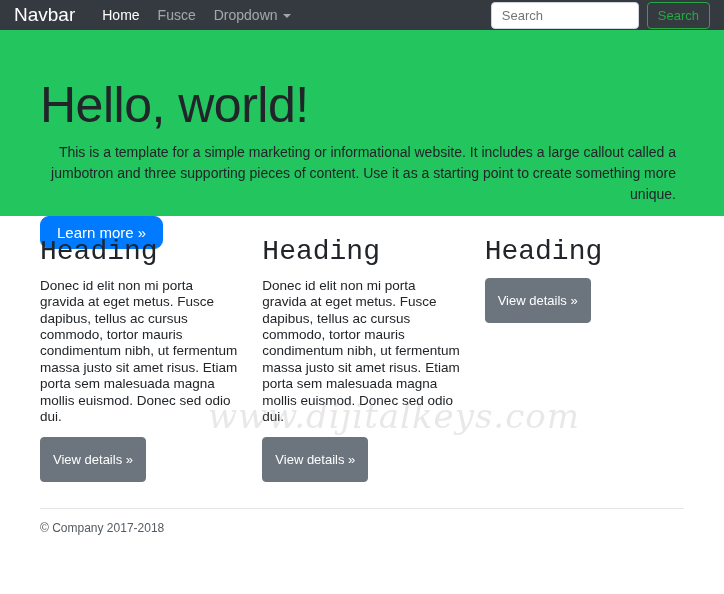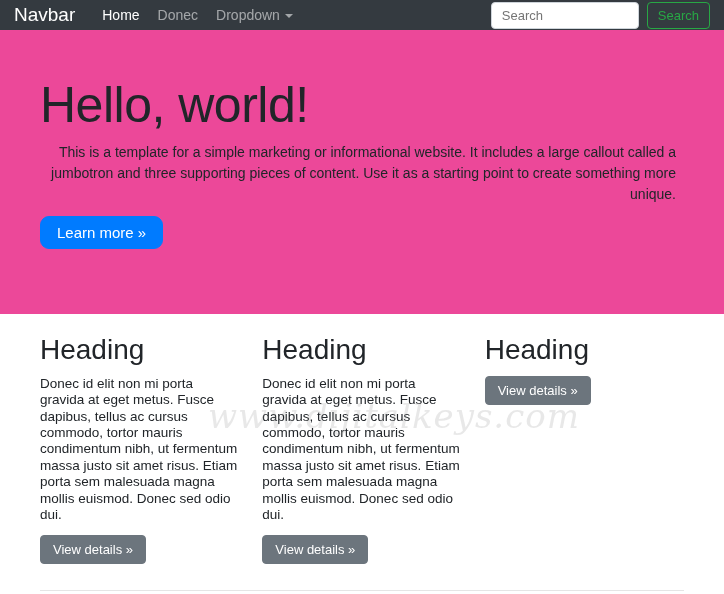--- a/index.html
+++ b/index.html
@@ -69,22 +69,22 @@
     color: #28a745;
     border: 1px solid #28a745;
     border-radius: 4px;
     font-size: 13px;
     font-family: "Liberation Sans", sans-serif;
     cursor: pointer;
   }
 
   
   .jumbotron {
-    height: 284px;
-    background: #ec4899;
+    height: 186px;
+    background: #22c55e;
     padding: 46px 40px 0 40px;
   }
   .jumbo-title {
     font-size: 50px;
     font-weight: 300;
     line-height: 1.18;
     color: #212529;
     letter-spacing: -0.5px;
   }
   .jumbo-desc {
@@ -114,29 +114,30 @@
     gap: 23px;
     margin-top: 19px;
   }
   .col { flex: 1 1 0; min-width: 0; }
   .col h2 {
     font-size: 28px;
     font-weight: 500;
     color: #212529;
     margin-bottom: 9px;
     line-height: 1.2;
+    font-family: Liberation Mono, monospace;
   }
   .col p {
     font-size: 13.5px;
     line-height: 1.22;
     color: #212529;
     margin-bottom: 11px;
   }
   .btn-secondary {
-    padding: 6px 12px;
+    padding: 14px 12px;
     background: #6c757d;
     color: #ffffff;
     border: 1px solid #6c757d;
     border-radius: 4px;
     font-size: 13px;
     font-family: "Liberation Sans", sans-serif;
     cursor: pointer;
   }
 
   
@@ -162,21 +163,21 @@
   }
 </style>
 </head>
 <body>
 
 <nav class="navbar">
   <div class="navbar-left">
     <a class="brand">Navbar</a>
     <ul class="nav-links">
       <li class="nav-link active">Home</li>
-      <li class="nav-link">Donec</li>
+      <li class="nav-link">Fusce</li>
       <li class="nav-link"><span>Dropdown</span><span class="caret"></span></li>
     </ul>
   </div>
   <form class="search-form">
     <input class="search-input" type="text" placeholder="Search" style="">
     <button class="btn-outline-success" type="submit">Search</button>
   </form>
 </nav>
 
 <section class="jumbotron">

